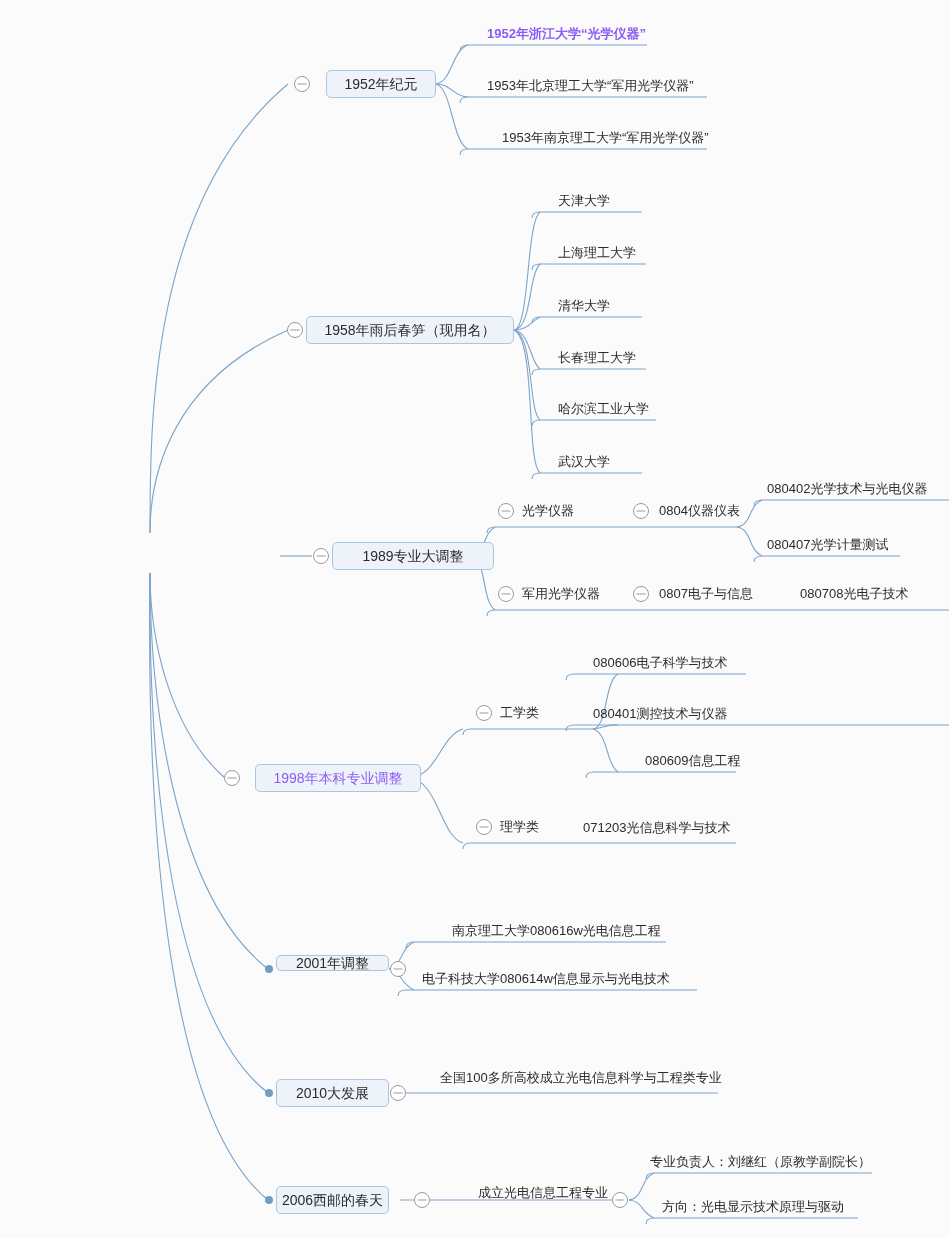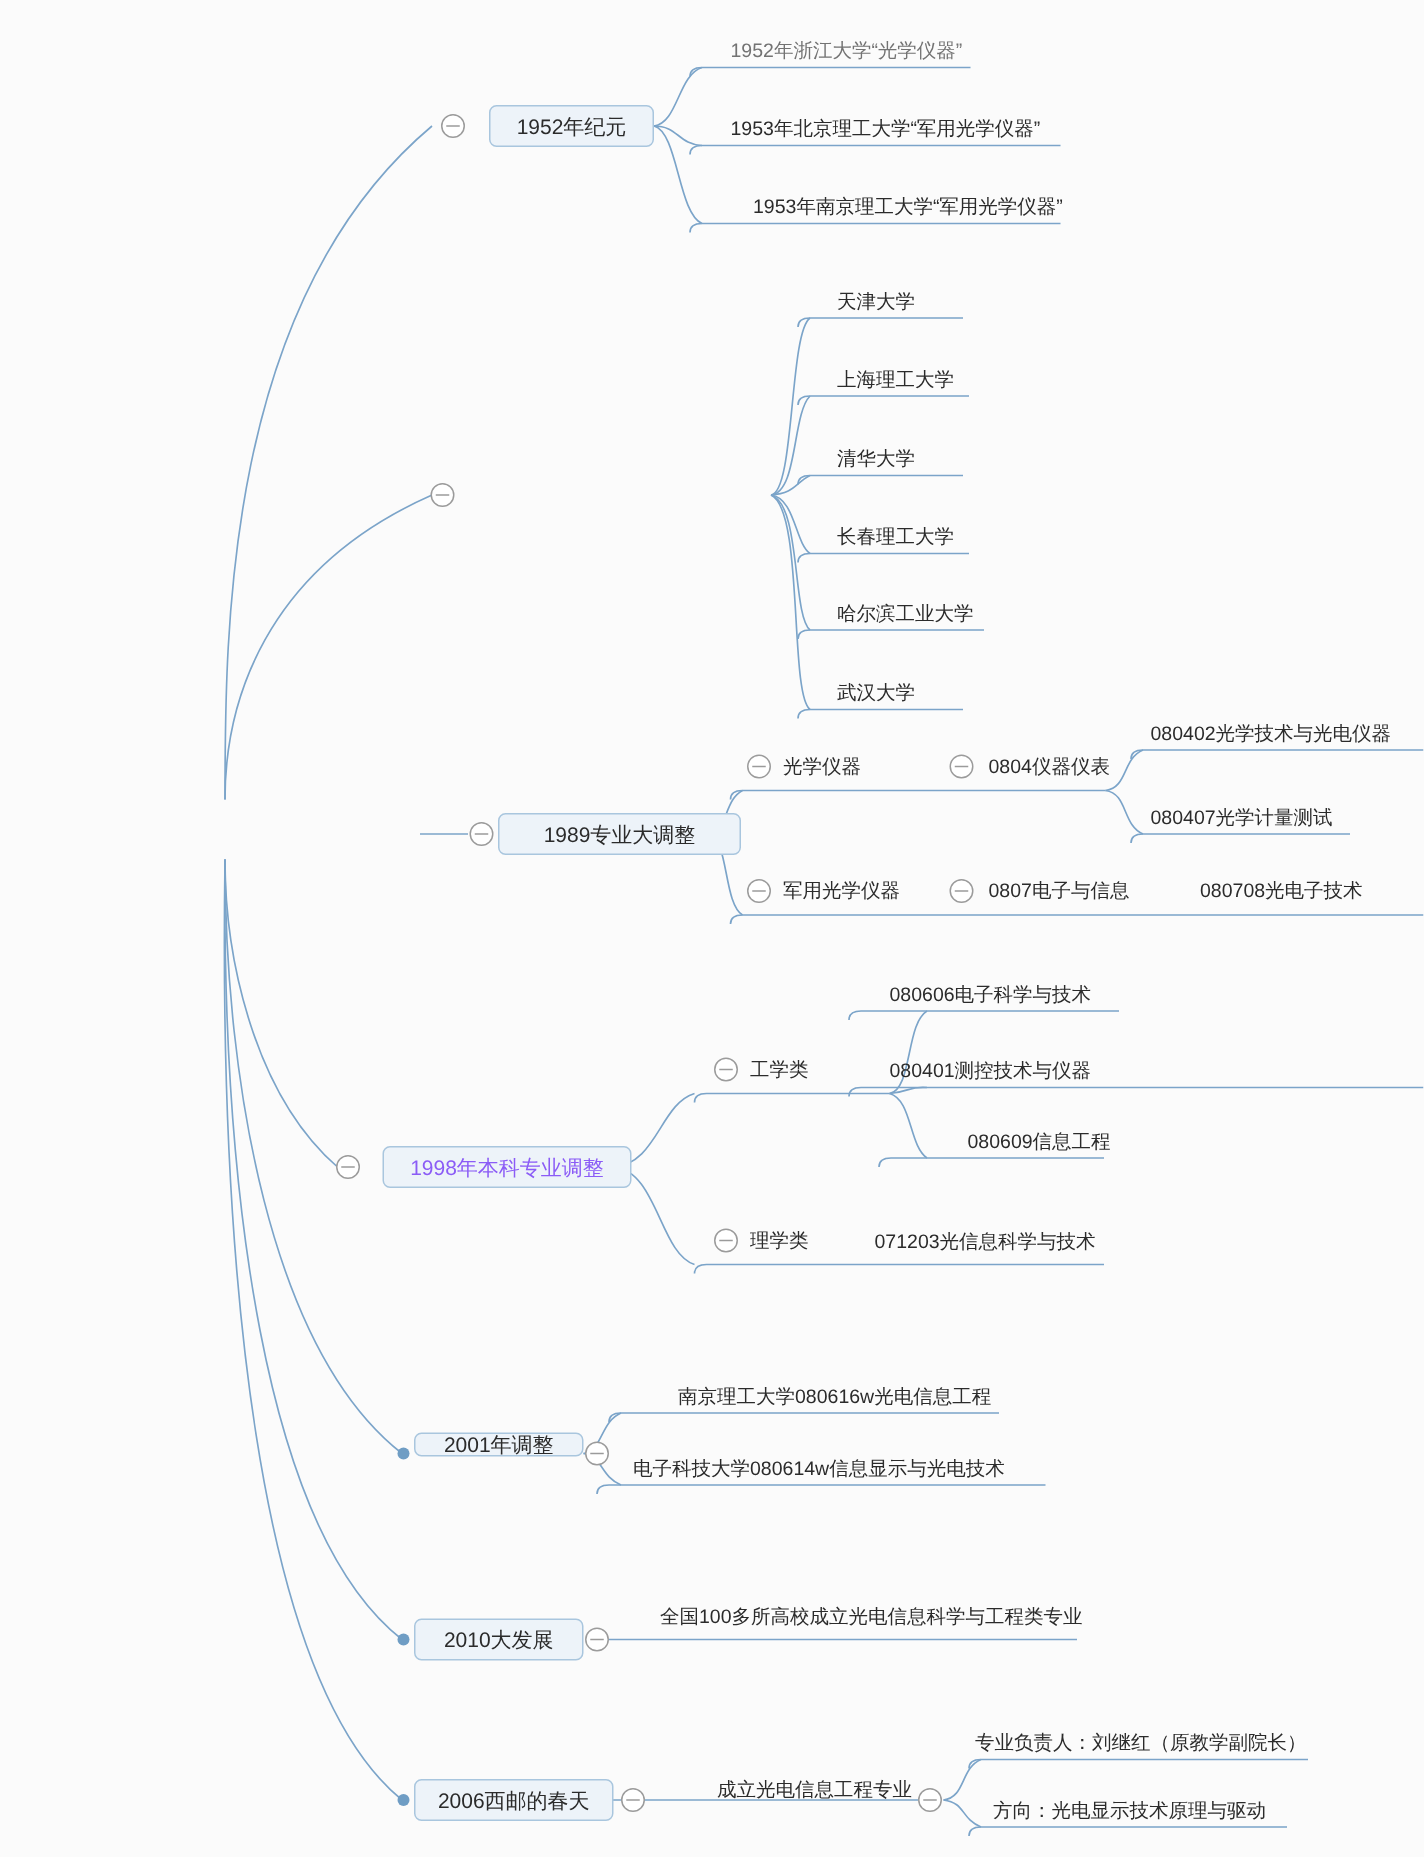--- a/index.html
+++ b/index.html
@@ -252,42 +252,45 @@
       <circle class="bullet-dot" cx="269" cy="1093" r="4" fill="#6f9dc4"></circle>
       <circle class="bullet-dot" cx="269" cy="1200" r="4" fill="#6f9dc4"></circle>
     </g>
   </svg>
 
 
   <div class="node-box" style="left: 326px; top: 70px; width: 110px; height: 28px; background: rgb(237, 243, 249); border-color: rgb(169, 198, 222); color: rgb(43, 43, 43);">
     <span>1952年纪元</span>
   </div>
 
+  <div class="node-box" style="left: 306px; top: 316px; width: 208px; height: 28px; background: rgb(237, 243, 249); border-color: rgb(169, 198, 222); color: rgb(43, 43, 43);">
+    <span>1958年雨后春笋（现用名）</span>
+  </div>
 
   <div class="node-box" style="left: 332px; top: 542px; width: 162px; height: 28px; background: rgb(237, 243, 249); border-color: rgb(169, 198, 222); color: rgb(43, 43, 43);">
     <span>1989专业大调整</span>
   </div>
 
   <div class="node-box" style="left: 243px; top: 764px; width: 166px; height: 28px; background: rgb(237, 243, 249); border-color: rgb(169, 198, 222); color: #8b5cf6; margin-left: 12px;">
     <span>1998年本科专业调整</span>
   </div>
 
   <div class="node-box" style="left: 276px; top: 955px; width: 113px; height: 16px; background: rgb(237, 243, 249); border-color: rgb(169, 198, 222); color: rgb(43, 43, 43);">
     <span>2001年调整</span>
   </div>
 
   <div class="node-box" style="left: 276px; top: 1079px; width: 113px; height: 28px; background: rgb(237, 243, 249); border-color: rgb(169, 198, 222); color: rgb(43, 43, 43);">
     <span>2010大发展</span>
   </div>
 
-  <div class="node-box" style="left: 276px; top: 1186px; width: 133px; height: 28px; background: rgb(237, 243, 249); border-color: rgb(169, 198, 222); color: rgb(43, 43, 43);">
+  <div class="node-box" style="left: 276px; top: 1186px; width: 113px; height: 28px; background: rgb(237, 243, 249); border-color: rgb(169, 198, 222); color: rgb(43, 43, 43);">
     <span>2006西邮的春天</span>
   </div>
 
-  <div class="leaf-label" style="left: 487px; top: 27px; color: #737373;">1952年浙江大学“光学仪器”</div>
+  <div class="leaf-label" style="left: 487px; top: 27px; color: #8b5cf6; font-weight: bold;">1952年浙江大学“光学仪器”</div>
   <div class="leaf-label" style="left: 487px; top: 79px; color: rgb(43, 43, 43);">1953年北京理工大学“军用光学仪器”</div>
   <div class="leaf-label" style="left: 502px; top: 131px; color: rgb(43, 43, 43);">1953年南京理工大学“军用光学仪器”</div>
 
   <div class="leaf-label" style="left: 558px; top: 194px; color: rgb(43, 43, 43);">天津大学</div>
   <div class="leaf-label" style="left: 558px; top: 246px; color: rgb(43, 43, 43);">上海理工大学</div>
   <div class="leaf-label" style="left: 558px; top: 299px; color: rgb(43, 43, 43);">清华大学</div>
   <div class="leaf-label" style="left: 558px; top: 351px; color: rgb(43, 43, 43);">长春理工大学</div>
   <div class="leaf-label" style="left: 558px; top: 402px; color: rgb(43, 43, 43);">哈尔滨工业大学</div>
   <div class="leaf-label" style="left: 558px; top: 455px; color: rgb(43, 43, 43);">武汉大学</div>
 

